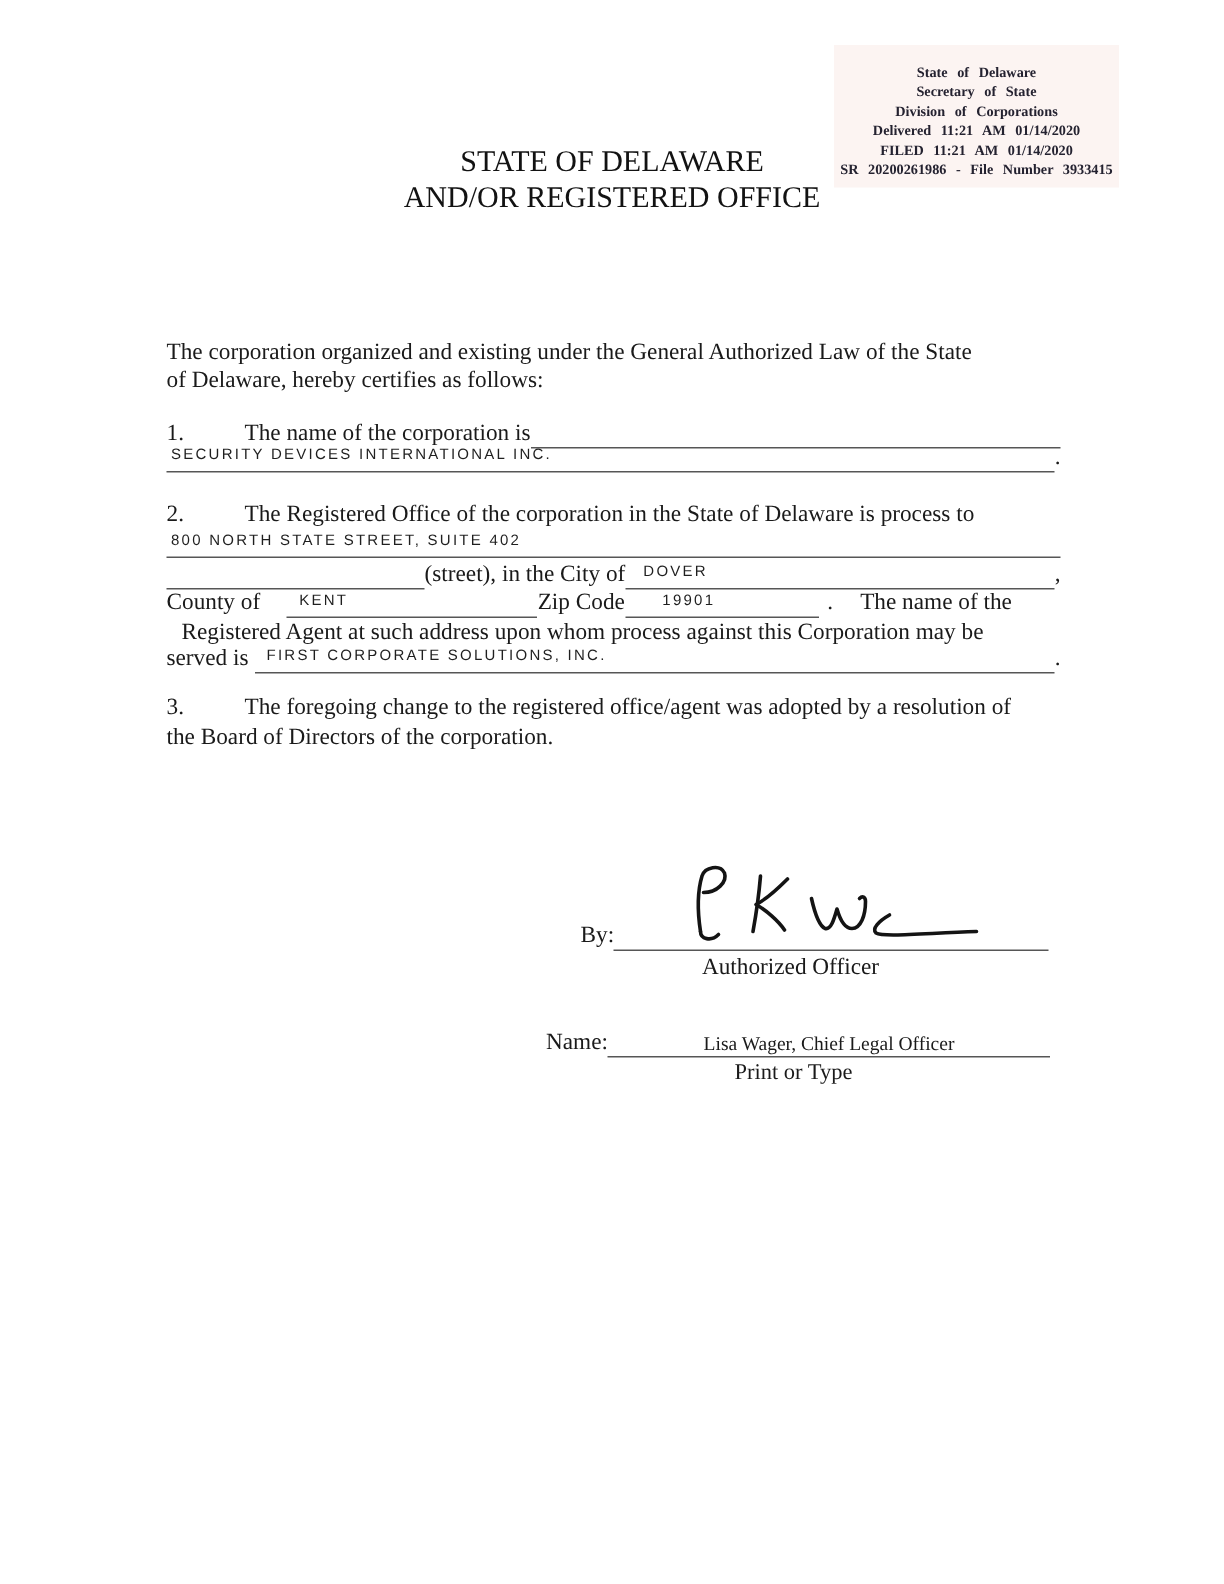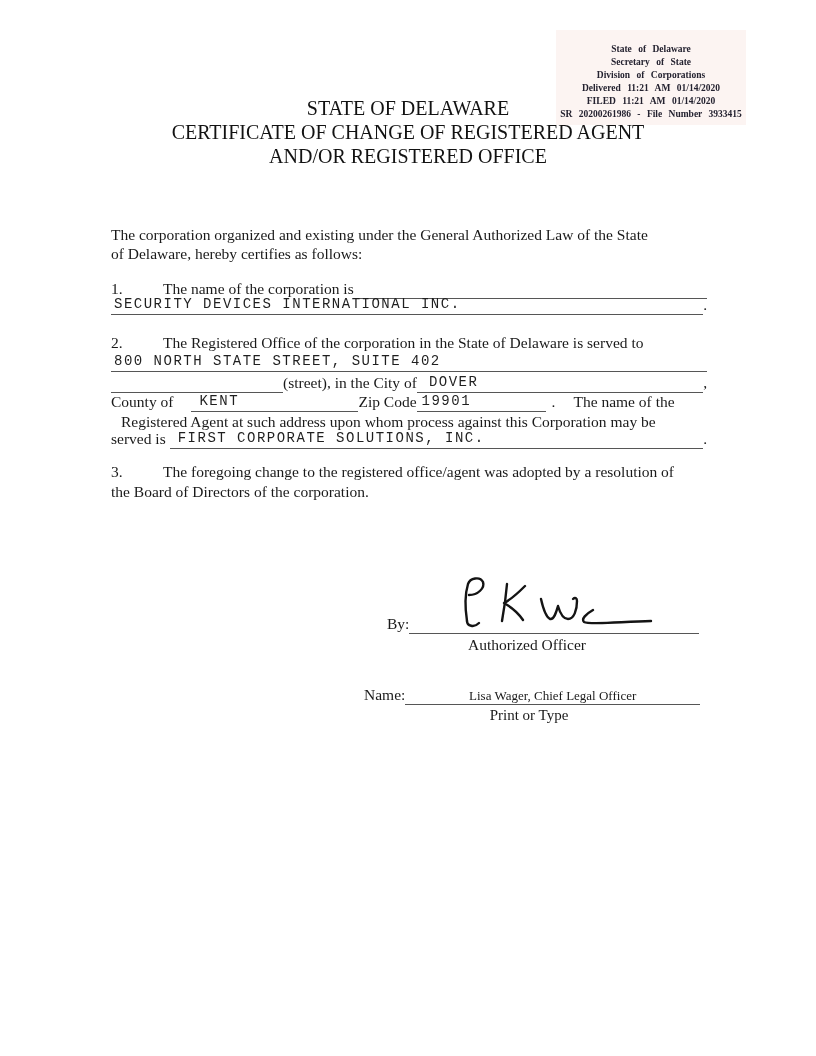--- a/index.html
+++ b/index.html
@@ -11,21 +11,21 @@
     position:relative; width:816px; height:1056px; background:var(--paper);
     font-family:"Liberation Serif", serif; color:var(--ink); overflow:hidden;
   }
   .abs{position:absolute;}
   .body-text{font-size:15.5px; line-height:18.6px;}
   .row{display:flex; align-items:flex-end;}
   .num{display:inline-block; width:52px; flex:0 0 52px;}
   .fill{flex:1 1 auto; border-bottom:1.5px solid var(--line); white-space:nowrap;}
   .blank{display:inline-block; border-bottom:1.5px solid var(--line);}
   .typed{
-    font-family:Liberation Mono, monospace; font-size:14px; letter-spacing:1.5px;
+    font-family:Liberation Sans, sans-serif; font-size:10px; letter-spacing:1.5px;
     color:var(--typed); white-space:nowrap;
   }
   .stamp{
     left:556px; top:30px; width:190px; height:95px; background:var(--stamp-bg);
     text-align:center; padding-top:13px; box-sizing:border-box;
     font-size:9.5px; font-weight:bold; line-height:12.9px;
     word-spacing:4px; color:var(--stamp-text);
   }
   .title{
     left:0; top:96px; width:816px; text-align:center;
@@ -47,57 +47,56 @@
     <div>State of Delaware</div>
     <div>Secretary of State</div>
     <div>Division of Corporations</div>
     <div>Delivered 11:21 AM 01/14/2020</div>
     <div>FILED 11:21 AM 01/14/2020</div>
     <div>SR 20200261986 - File Number 3933415</div>
   </div>
 
   <div class="abs title">
     <div>STATE OF DELAWARE</div>
-    <div>CERTIFICATE OF CHANGE OF REGISTERED AGENT</div>
     <div>AND/OR REGISTERED OFFICE</div>
   </div>
 
   <div class="abs body-text" style="left:111px; top:226px; width:596px;">
     <div>The corporation organized and existing under the General Authorized Law of the State</div>
     <div>of Delaware, hereby certifies as follows:</div>
   </div>
 
   <div class="abs body-text row" style="left:111px; top:281px; width:596px; height:18px;">
     <span class="num">1.</span>
     <span>The name of the corporation is</span>
     <span class="fill"></span>
   </div>
   <div class="abs body-text row" style="left:111px; top:297px; width:596px; height:18px;">
     <span class="fill"><span class="typed" style="padding-left:3px;">SECURITY DEVICES INTERNATIONAL INC.</span></span>
     <span>.</span>
   </div>
 
   <div class="abs body-text row" style="left:111px; top:336px; width:596px; height:17px;">
     <span class="num">2.</span>
-    <span>The Registered Office of the corporation in the State of Delaware is served to</span>
+    <span>The Registered Office of the corporation in the State of Delaware is process to</span>
   </div>
   <div class="abs body-text row" style="left:111px; top:354px; width:596px; height:18px;">
     <span class="fill"><span class="typed" style="padding-left:3px;">800 NORTH STATE STREET, SUITE 402</span></span>
   </div>
   <div class="abs body-text row" style="left:111px; top:375px; width:596px; height:18px;">
     <span class="blank" style="width:172px;"></span>
     <span>(street), in the City of</span>
     <span class="fill"><span class="typed" style="padding-left:12px;">DOVER</span></span>
     <span>,</span>
   </div>
   <div class="abs body-text row" style="left:111px; top:394px; width:596px; height:18px;">
     <span>County of</span>
     <span class="blank row" style="width:167px; margin-left:18px;"><span class="typed" style="padding-left:8px;">KENT</span></span>
     <span>Zip Code</span>
-    <span class="blank row" style="width:129px;"><span class="typed" style="padding-left:5px;">19901</span></span>
+    <span class="blank row" style="width:129px;"><span class="typed" style="padding-left:5px;margin-left:20px;">19901</span></span>
     <span class="gap-l">.</span>
     <span class="gap-xl">The name of the</span>
   </div>
   <div class="abs body-text" style="left:121px; top:413px; width:596px;">Registered Agent at such address upon whom process against this Corporation may be</div>
   <div class="abs body-text row" style="left:111px; top:431px; width:596px; height:18px;">
     <span>served is</span>
     <span class="fill" style="margin-left:4px;"><span class="typed" style="padding-left:8px;">FIRST CORPORATE SOLUTIONS, INC.</span></span>
     <span>.</span>
   </div>
 

